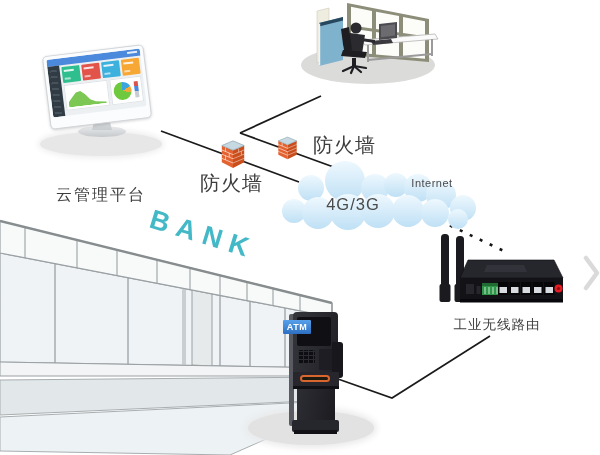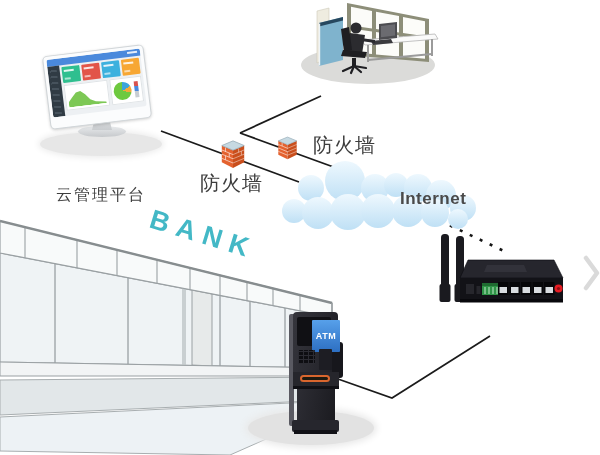--- a/index.html
+++ b/index.html
@@ -57,21 +57,21 @@
     background:linear-gradient(#d9534f 0 30%,#4a89dc 30% 60%,#c8cdd2 60% 100%);}
   
   .atm-group{left:240px;top:298px;width:165px;height:157px;}
   .atm-shadow{left:8px;top:113px;width:126px;height:34px;border-radius:50%;
     background:#e2e2e2;box-shadow:0 0 7px 3px #e9e9e9;}
   .atm-side{left:49px;top:16px;width:5px;height:112px;background:#5a5a62;border-radius:2px 0 0 2px;}
   .atm-head{left:53px;top:14px;width:45px;height:64px;border-radius:4px 4px 2px 2px;
     background:linear-gradient(100deg,#35353c,#1f1f25);}
   .atm-wing{left:92px;top:44px;width:11px;height:36px;background:#17171c;border-radius:0 3px 3px 0;}
   .atm-bezel{left:57px;top:19px;width:34px;height:29px;background:#101014;border-radius:2px;}
-  .atm-screen{left:72px;top:22px;width:28px;height:32px;border-radius:1px;
+  .atm-screen{left:43px;top:22px;width:28px;height:14px;border-radius:1px;
     background:linear-gradient(#57a0ea,#2d6fc2);
     display:flex;align-items:center;justify-content:center;
     color:#fff;font-size:9px;font-weight:bold;letter-spacing:.5px;}
   .atm-keypad{left:58px;top:52px;width:17px;height:14px;background:#0e0e12;border-radius:1px;
     background-image:repeating-linear-gradient(0deg,#2c2c33 0 1px,transparent 1px 4px),
       repeating-linear-gradient(90deg,#2c2c33 0 1px,transparent 1px 5px);}
   .atm-panel2{left:79px;top:51px;width:13px;height:21px;background:#1d1d23;border-radius:1px;}
   .atm-shelf{left:53px;top:74px;width:46px;height:16px;background:#26262c;}
   .atm-shelf-edge{left:53px;top:88px;width:46px;height:3px;background:#101015;}
   .atm-slot{left:60px;top:77px;width:30px;height:7px;background:#1d1a10;
@@ -275,21 +275,22 @@
       <circle cx="185" cy="50" r="13"></circle>
         <circle cx="16" cy="53" r="12"></circle>
       <circle cx="40" cy="55" r="16"></circle>
         <circle cx="70" cy="54" r="18"></circle>
       <circle cx="100" cy="53" r="17"></circle>
         <circle cx="130" cy="53" r="16"></circle>
       <circle cx="157" cy="55" r="14"></circle>
         <circle cx="180" cy="61" r="10"></circle>
     </g>
   </svg>
-  <div class="label center" style="left:400px;top:189px;width:64px;font-size:17px;color:#4a4a4a;letter-spacing:.5px;font-weight:bold;">Internet</div>
+  <div class="label center" style="left:323px;top:195px;width:60px;font-size:16.5px;color:#4a4a4a;">4G/3G</div>
+  <div class="label center" style="left:400px;top:177px;width:64px;font-size:11px;color:#4a4a4a;letter-spacing:.5px;">Internet</div>
 
   <svg class="abs" style="left:432px;top:226px;" width="140" height="80" viewBox="0 0 140 80">
     <g fill="#1a1a1f">
       <rect x="9" y="8" width="8" height="60" rx="3.5"></rect>
       <rect x="7.5" y="58" width="11" height="18" rx="2"></rect>
       <rect x="24" y="10" width="8" height="58" rx="3.5"></rect>
       <rect x="22.5" y="58" width="11" height="18" rx="2"></rect>
     </g>
     <polygon points="36,34 122,34 131,52 28,52" fill="#26262d" stroke="#0c0c10" stroke-width=".6"></polygon>
     <polygon points="55,39 92,39 95,46 52,46" fill="#32323a"></polygon>
@@ -315,20 +316,21 @@
     <g fill="#d8dce0">
       <rect x="67.5" y="61" width="7.5" height="6"></rect>
         <rect x="79" y="61" width="7.5" height="6"></rect>
       <rect x="90.5" y="61" width="7.5" height="6"></rect>
         <rect x="102" y="61" width="7.5" height="6"></rect>
       <rect x="113.5" y="61" width="7.5" height="6"></rect>
     </g>
     <circle cx="126.5" cy="62.5" r="4" fill="#e51c23"></circle>
     <circle cx="126.5" cy="62.5" r="1.6" fill="#8c0e12"></circle>
   </svg>
+  <div class="label center" style="left:417px;top:316px;width:160px;font-size:13.5px;letter-spacing:1px;">工业无线路由</div>
 
   <div class="abs atm-group">
     <div class="abs atm-shadow"></div>
     <div class="abs atm-side"></div>
     <div class="abs atm-head"></div>
     <div class="abs atm-wing"></div>
     <div class="abs atm-bezel"></div>
     <div class="abs atm-screen">ATM</div>
     <div class="abs atm-keypad"></div>
     <div class="abs atm-panel2"></div>

